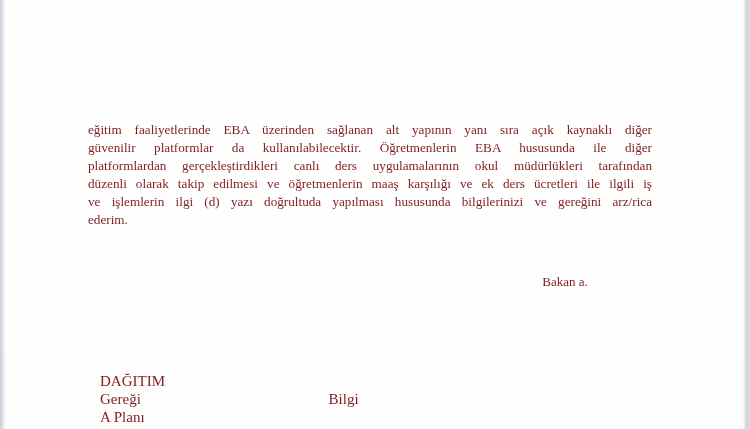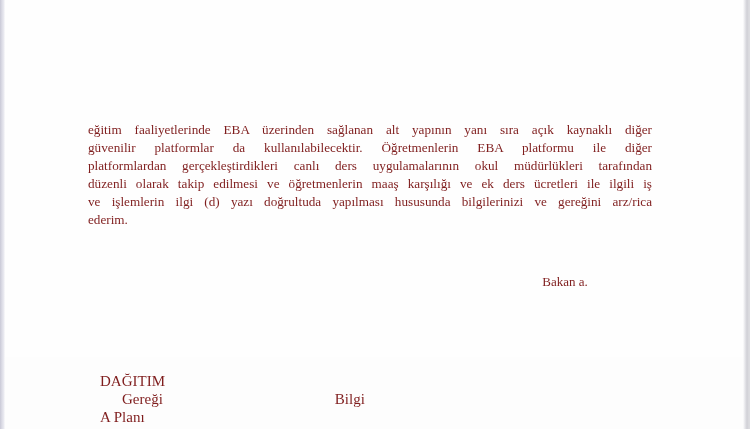--- a/index.html
+++ b/index.html
@@ -64,33 +64,33 @@
       top: 372px;
       width: 320px;
       font-size: 15px;
       line-height: 18px;
     }
     .dist-title { display: block; }
     .dist-row {
       display: flex;
       height: 18px;
     }
-    .dist-col-left { width: 250px; margin-left: 22px; }
+    .dist-col-left { width: 250px; }
     .dist-col-right { width: 100px; }
   </style>
 </head>
 <body>
 
 <div class="page">
   <div class="edge-left"></div>
   <div class="edge-right"></div>
 
   <div class="body-text">
     <span class="body-line">eğitim faaliyetlerinde EBA üzerinden sağlanan alt yapının yanı sıra açık kaynaklı diğer</span>
-    <span class="body-line">güvenilir platformlar da kullanılabilecektir. Öğretmenlerin EBA platformu ile diğer</span>
+    <span class="body-line">güvenilir platformlar da kullanılabilecektir. Öğretmenlerin EBA hususunda ile diğer</span>
     <span class="body-line">platformlardan gerçekleştirdikleri canlı ders uygulamalarının okul müdürlükleri tarafından</span>
     <span class="body-line">düzenli olarak takip edilmesi ve öğretmenlerin maaş karşılığı ve ek ders ücretleri ile ilgili iş</span>
     <span class="body-line">ve işlemlerin ilgi (d) yazı doğrultuda yapılması hususunda bilgilerinizi  ve gereğini arz/rica</span>
     <span class="body-line last">ederim.</span>
   </div>
 
   <div class="signature">
     <span>Bakan a.</span>
   </div>
 

